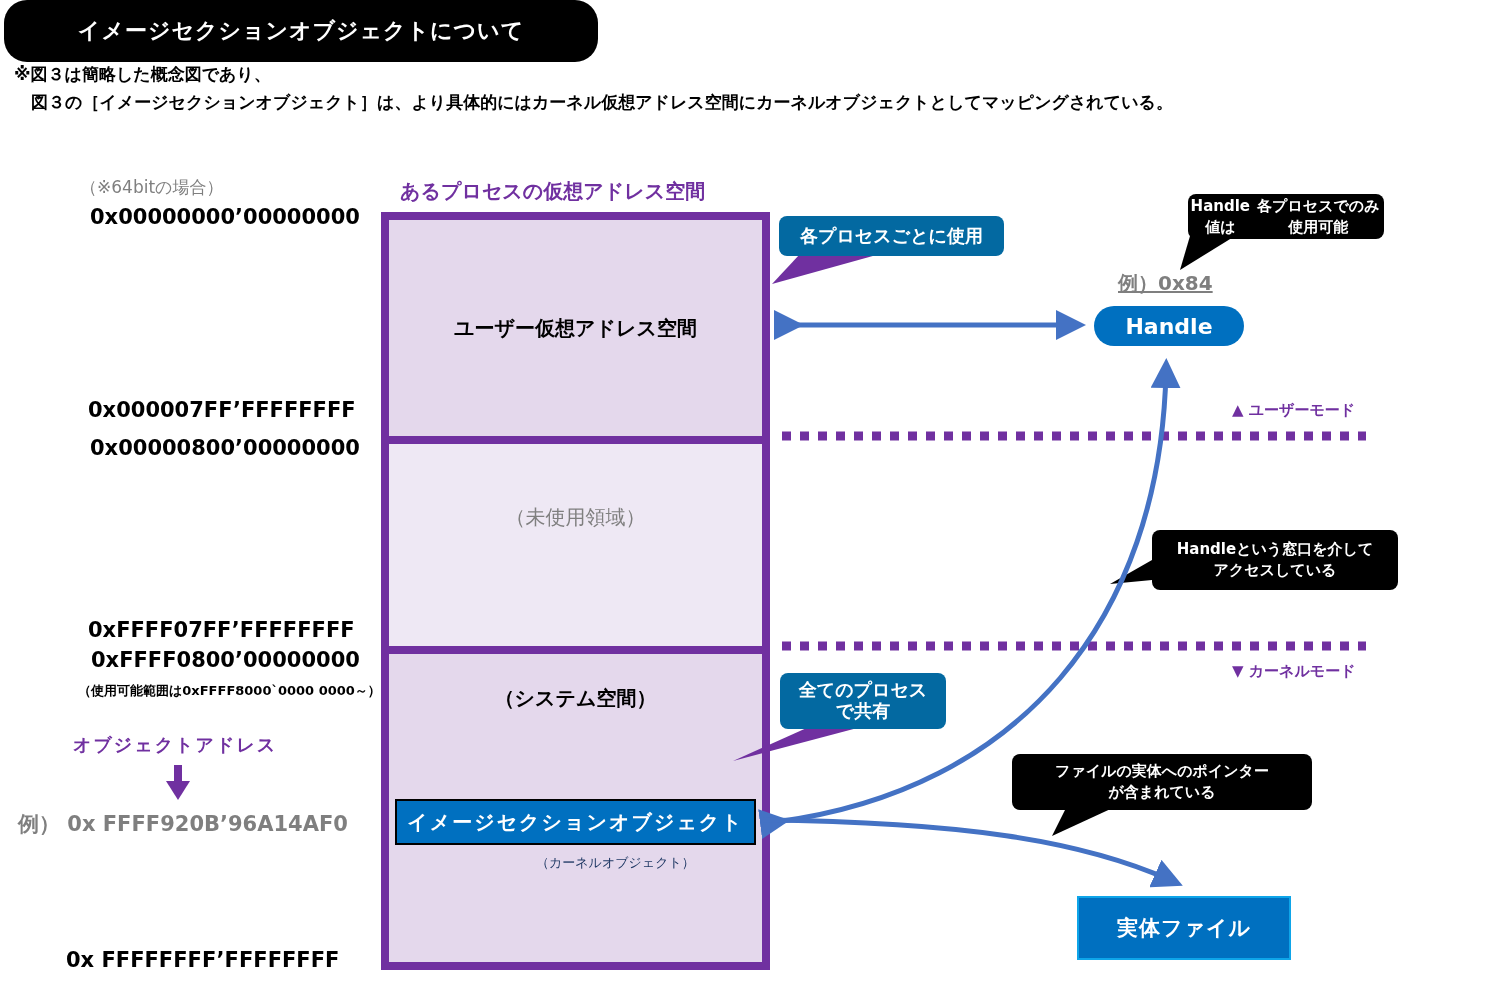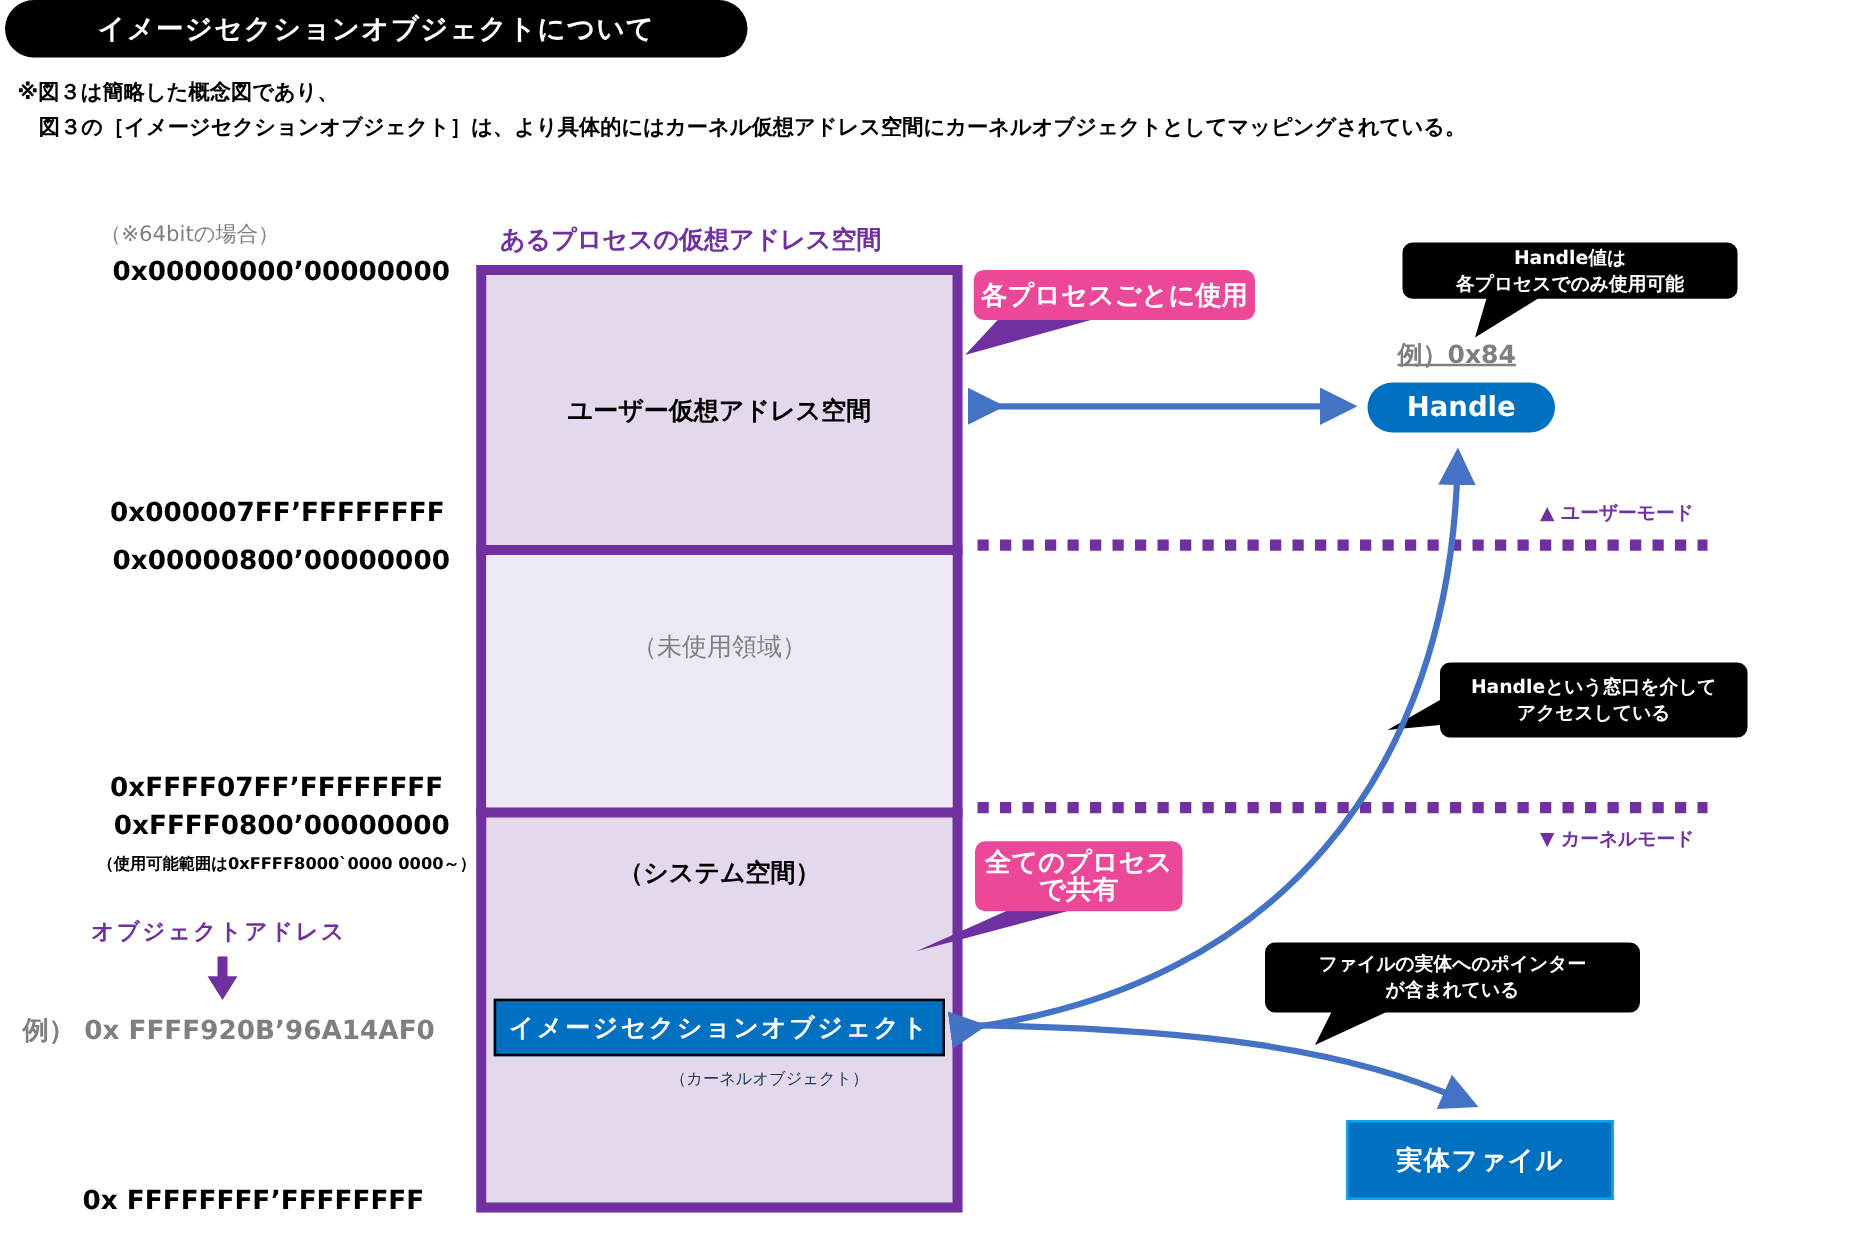--- a/index.html
+++ b/index.html
@@ -1,29 +1,29 @@
 <!DOCTYPE html>
 <html><head>
 <meta charset="utf-8">
 <style>
   html,body{margin:0;padding:0;background:#fff;}
   body{width:1496px;height:994px;position:relative;overflow:hidden;font-family:"DejaVu Sans","Liberation Sans",sans-serif;color:#000;}
   .abs{position:absolute;}
-  .title-pill{left:4px;top:0;width:594px;height:46px;background:#000;border-radius:23px;color:#fff;font-size:22px;font-weight:bold;display:flex;align-items:center;justify-content:center;letter-spacing:1px;}
+  .title-pill{left:4px;top:0;width:594px;height:62px;background:#000;border-radius:23px;color:#fff;font-size:22px;font-weight:bold;display:flex;align-items:center;justify-content:center;letter-spacing:1px;}
   .note{left:14px;top:60px;font-size:17px;font-weight:bold;line-height:28px;white-space:pre;}
   .addr{font-size:21px;font-weight:bold;white-space:nowrap;color:#000;}
   .addr-note{font-size:13px;font-weight:bold;white-space:nowrap;}
   .gray{color:#7f7f7f;}
   .purple-text{color:#7030a0;font-weight:bold;}
   .frame{left:381px;top:212px;width:389px;height:758px;box-sizing:border-box;border:8px solid #7030a0;background:#e4d8ec;}
   .band{position:absolute;left:0;right:0;display:flex;align-items:center;justify-content:center;text-align:center;font-weight:bold;font-size:20px;}
   .divider{position:absolute;left:-8px;right:-8px;height:8px;background:#7030a0;}
   .unused{background:#eee8f4;}
   .callout{color:#fff;font-weight:bold;border-radius:8px;display:flex;align-items:center;justify-content:center;text-align:center;line-height:21px;}
-  .c-purple{background:#ec4899;font-size:21px;font-family:Liberation Serif, serif;}
+  .c-purple{background:#0369a1;font-size:18px;font-family:Liberation Serif, serif;}
   .c-black{background:#000;font-size:15px;}
   .blue-box{background:#0070c0;color:#fff;font-weight:bold;display:flex;align-items:center;justify-content:center;}
   .handle{left:1094px;top:306px;width:150px;height:40px;border-radius:20px;font-size:22px;}
   .isobj{left:395px;top:799px;width:361px;height:46px;box-sizing:border-box;border:2px solid #000;font-size:20px;letter-spacing:2px;}
   .realfile{left:1077px;top:896px;width:214px;height:64px;box-sizing:border-box;border:2px solid #0ea5e9;font-size:21px;letter-spacing:1px;}
   .mode{font-size:15px;font-weight:bold;color:#7030a0;white-space:nowrap;}
   svg.overlay{position:absolute;left:0;top:0;}
 </style>
 </head>
 <body>
@@ -92,21 +92,21 @@
   <path d="M760,820 C960,822 1080,840 1170,880" fill="none" stroke="#4472c4" stroke-width="5" marker-end="url(#ah)"></path>
 </svg>
 
 <div class="abs callout c-purple" style="left:779px;top:216px;width:225px;height:40px;">
   <span>各プロセスごとに使用</span>
 </div>
 <div class="abs callout c-purple" style="left:780px;top:673px;width:166px;height:56px;flex-direction:column;">
   <span>全てのプロセス</span>
   <span>で共有</span>
 </div>
-<div class="abs callout c-black" style="left:1122px;top:194px;width:268px;height:45px;flex-direction:column;">
+<div class="abs callout c-black" style="left:1188px;top:194px;width:196px;height:45px;flex-direction:row;">
   <span>Handle値は</span>
   <span>各プロセスでのみ使用可能</span>
 </div>
 <div class="abs callout c-black" style="left:1152px;top:530px;width:246px;height:60px;flex-direction:column;">
   <span>Handleという窓口を介して</span>
   <span>アクセスしている</span>
 </div>
 <div class="abs callout c-black" style="left:1012px;top:754px;width:300px;height:56px;flex-direction:column;">
   <span>ファイルの実体へのポインター</span>
   <span>が含まれている</span>

